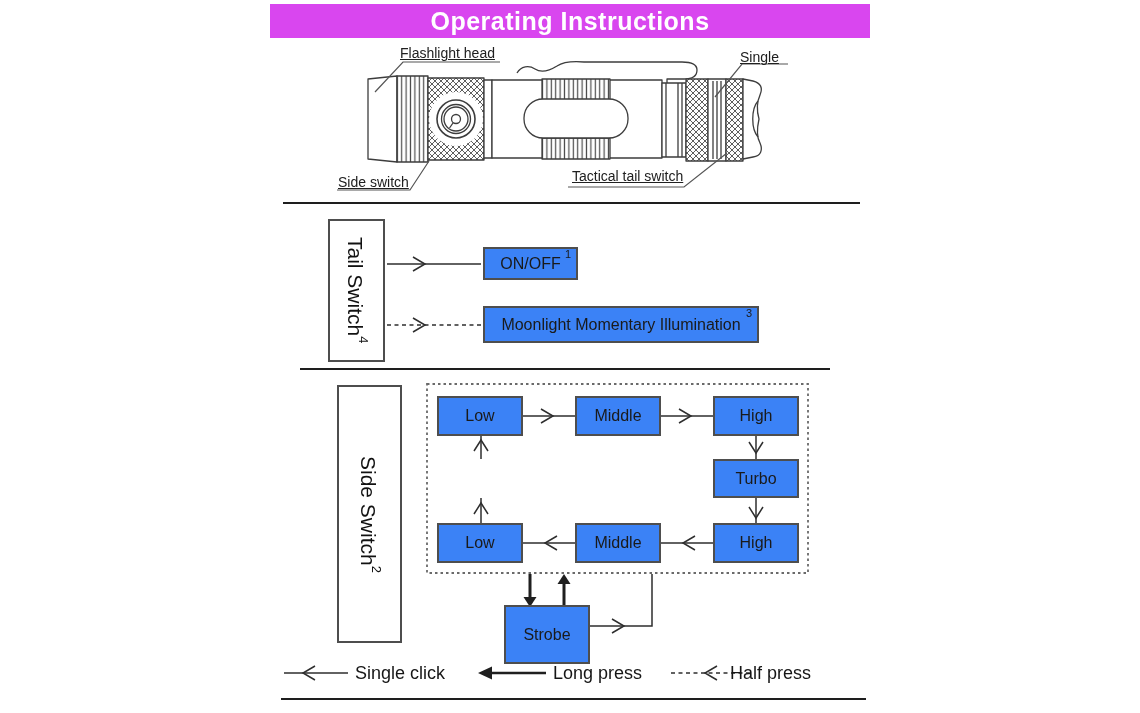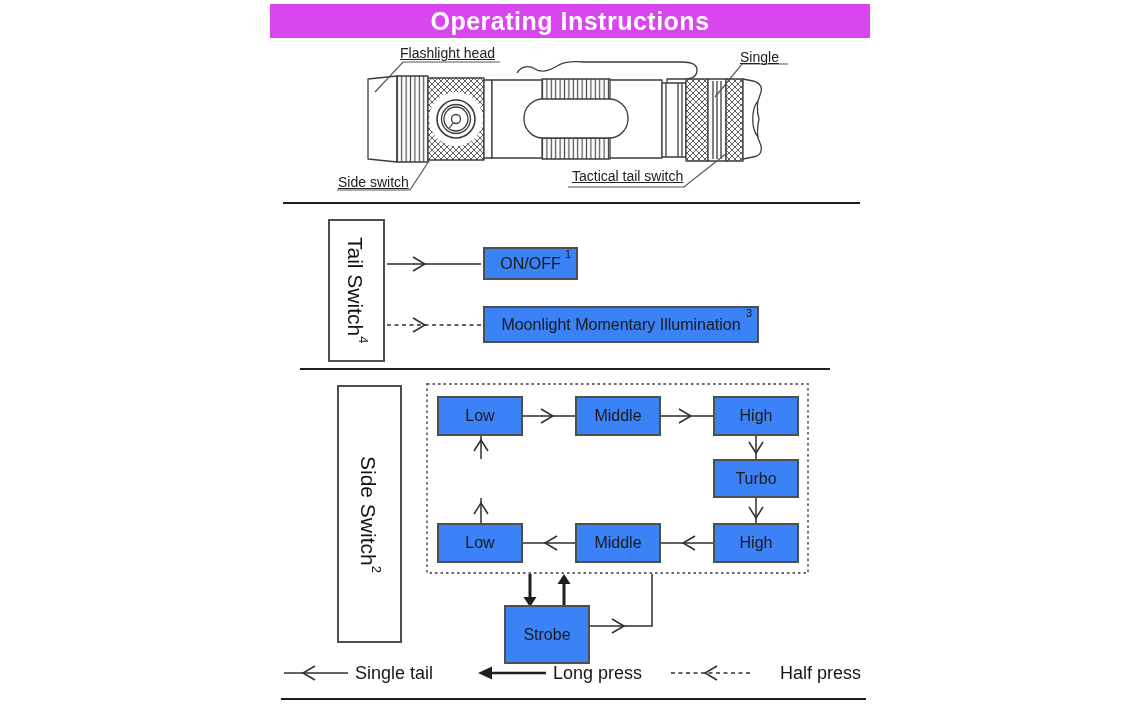--- a/index.html
+++ b/index.html
@@ -208,17 +208,17 @@
   <div class="sbox" style="left:575px;top:523px;width:86px;height:40px;">
       <span>Middle</span>
     </div>
   <div class="sbox" style="left:437px;top:523px;width:86px;height:40px;">
       <span>Low</span>
     </div>
   <div class="sbox" style="left:504px;top:605px;width:86px;height:59px;">
       <span>Strobe</span>
     </div>
 
-  <div class="legend-lbl" style="left:355px;top:663px;">Single tail</div>
+  <div class="legend-lbl" style="left:355px;top:663px;">Single click</div>
   <div class="legend-lbl" style="left:553px;top:663px;">Long press</div>
-  <div class="legend-lbl" style="left:780px;top:663px;">Half press</div>
+  <div class="legend-lbl" style="left:730px;top:663px;">Half press</div>
 
 </div>
 
 </body></html>

